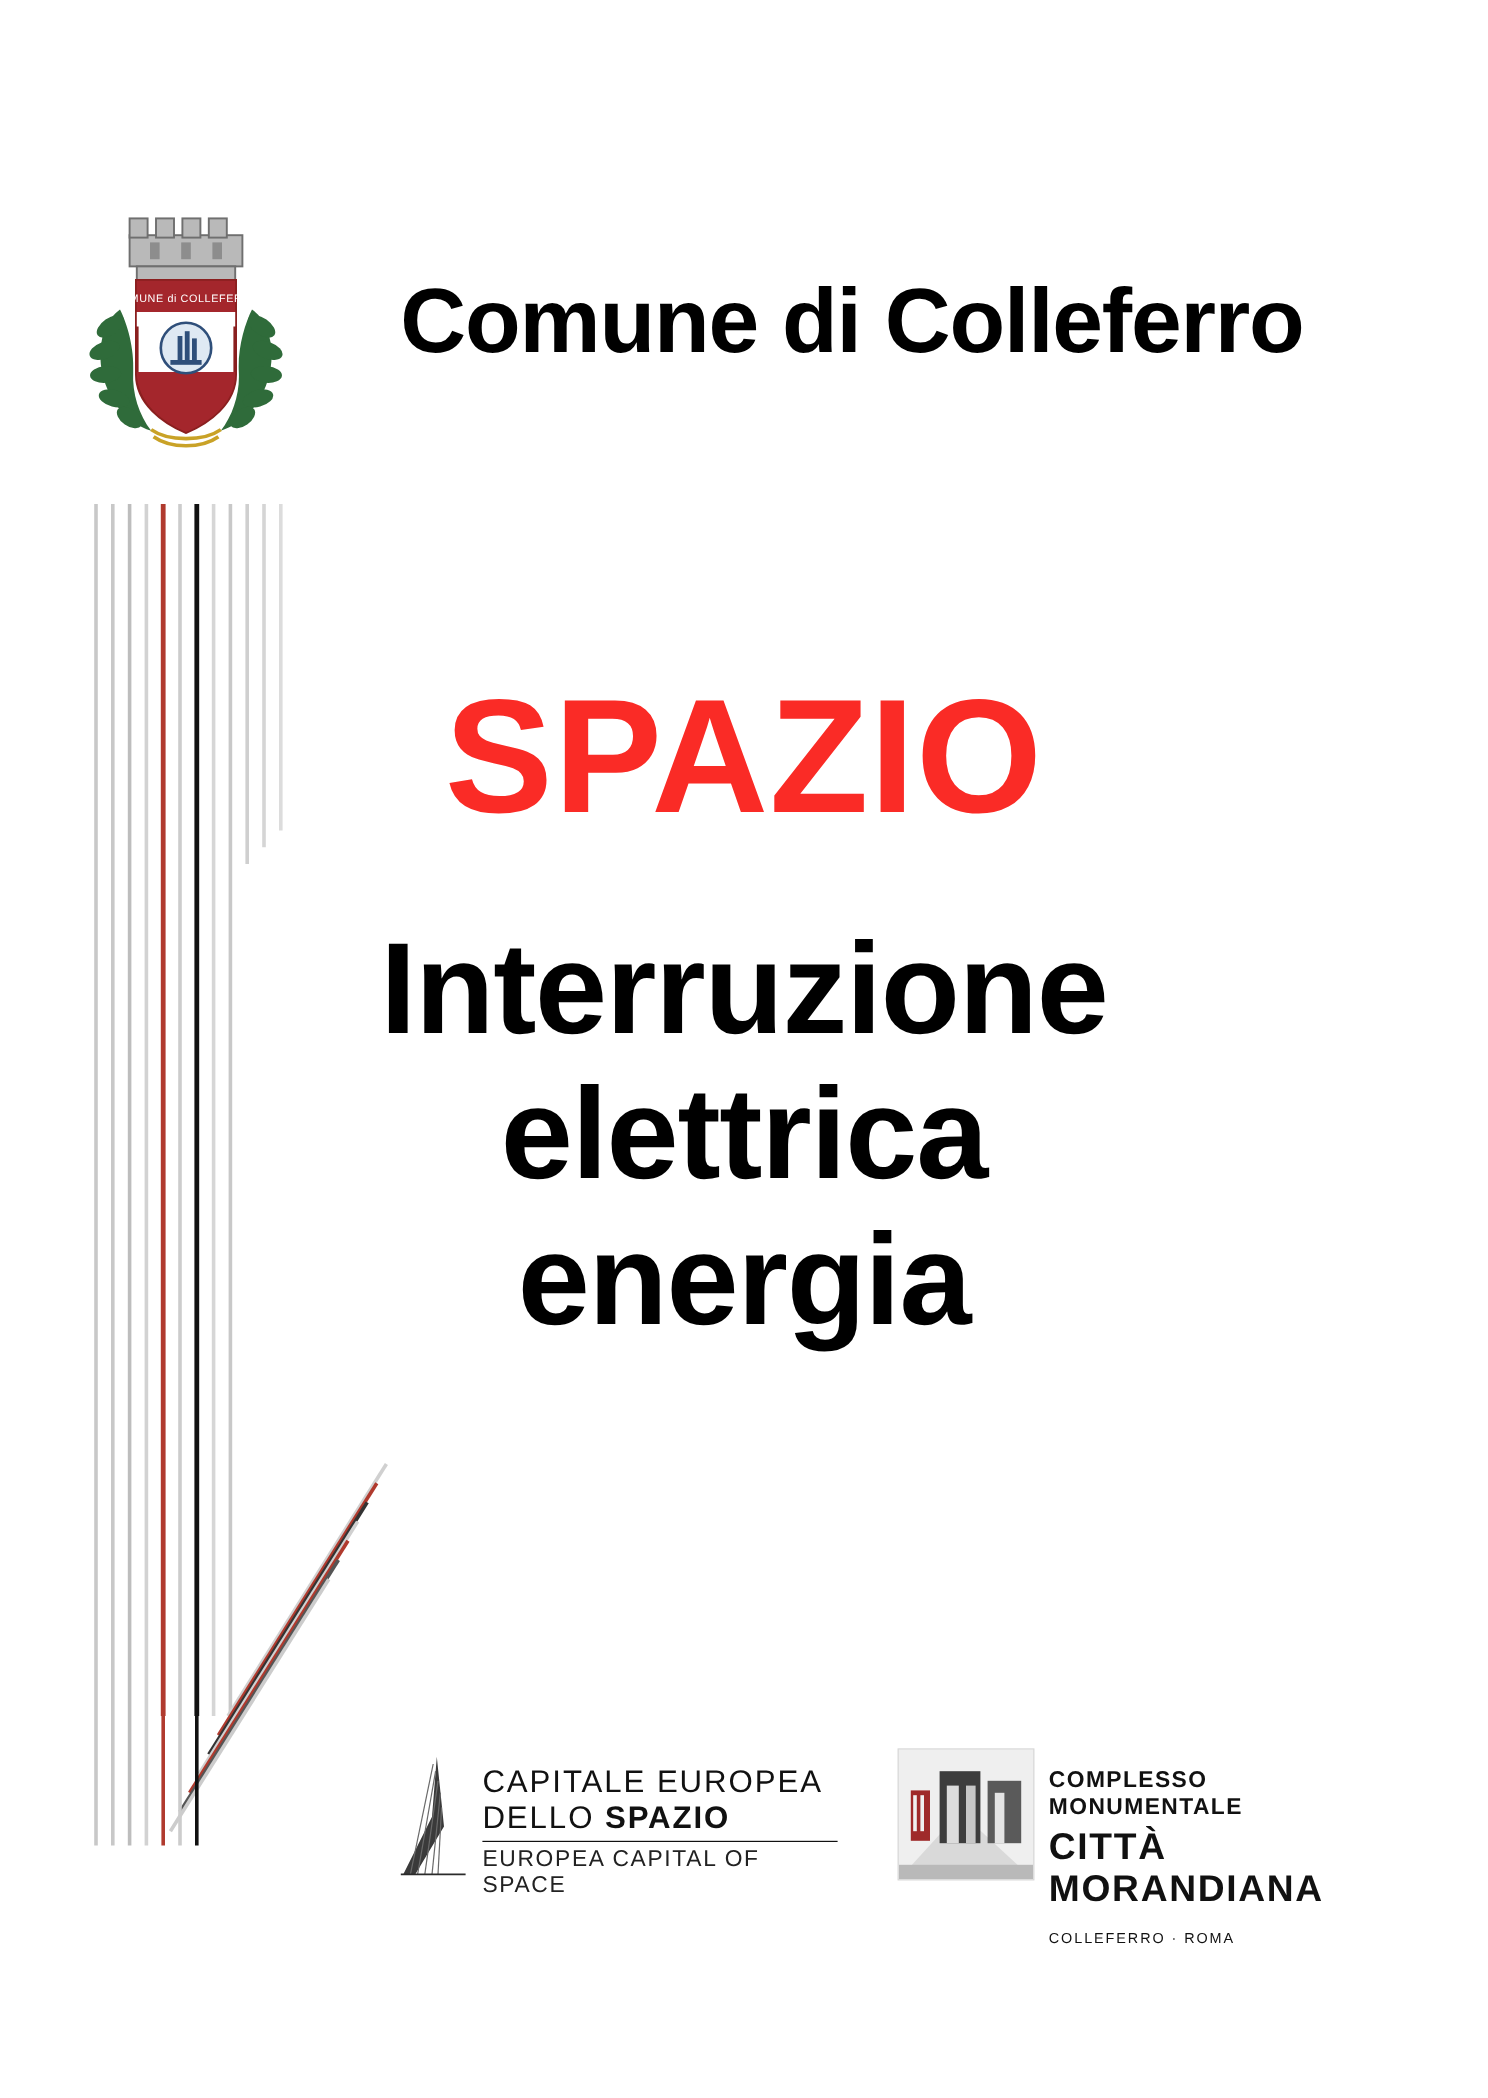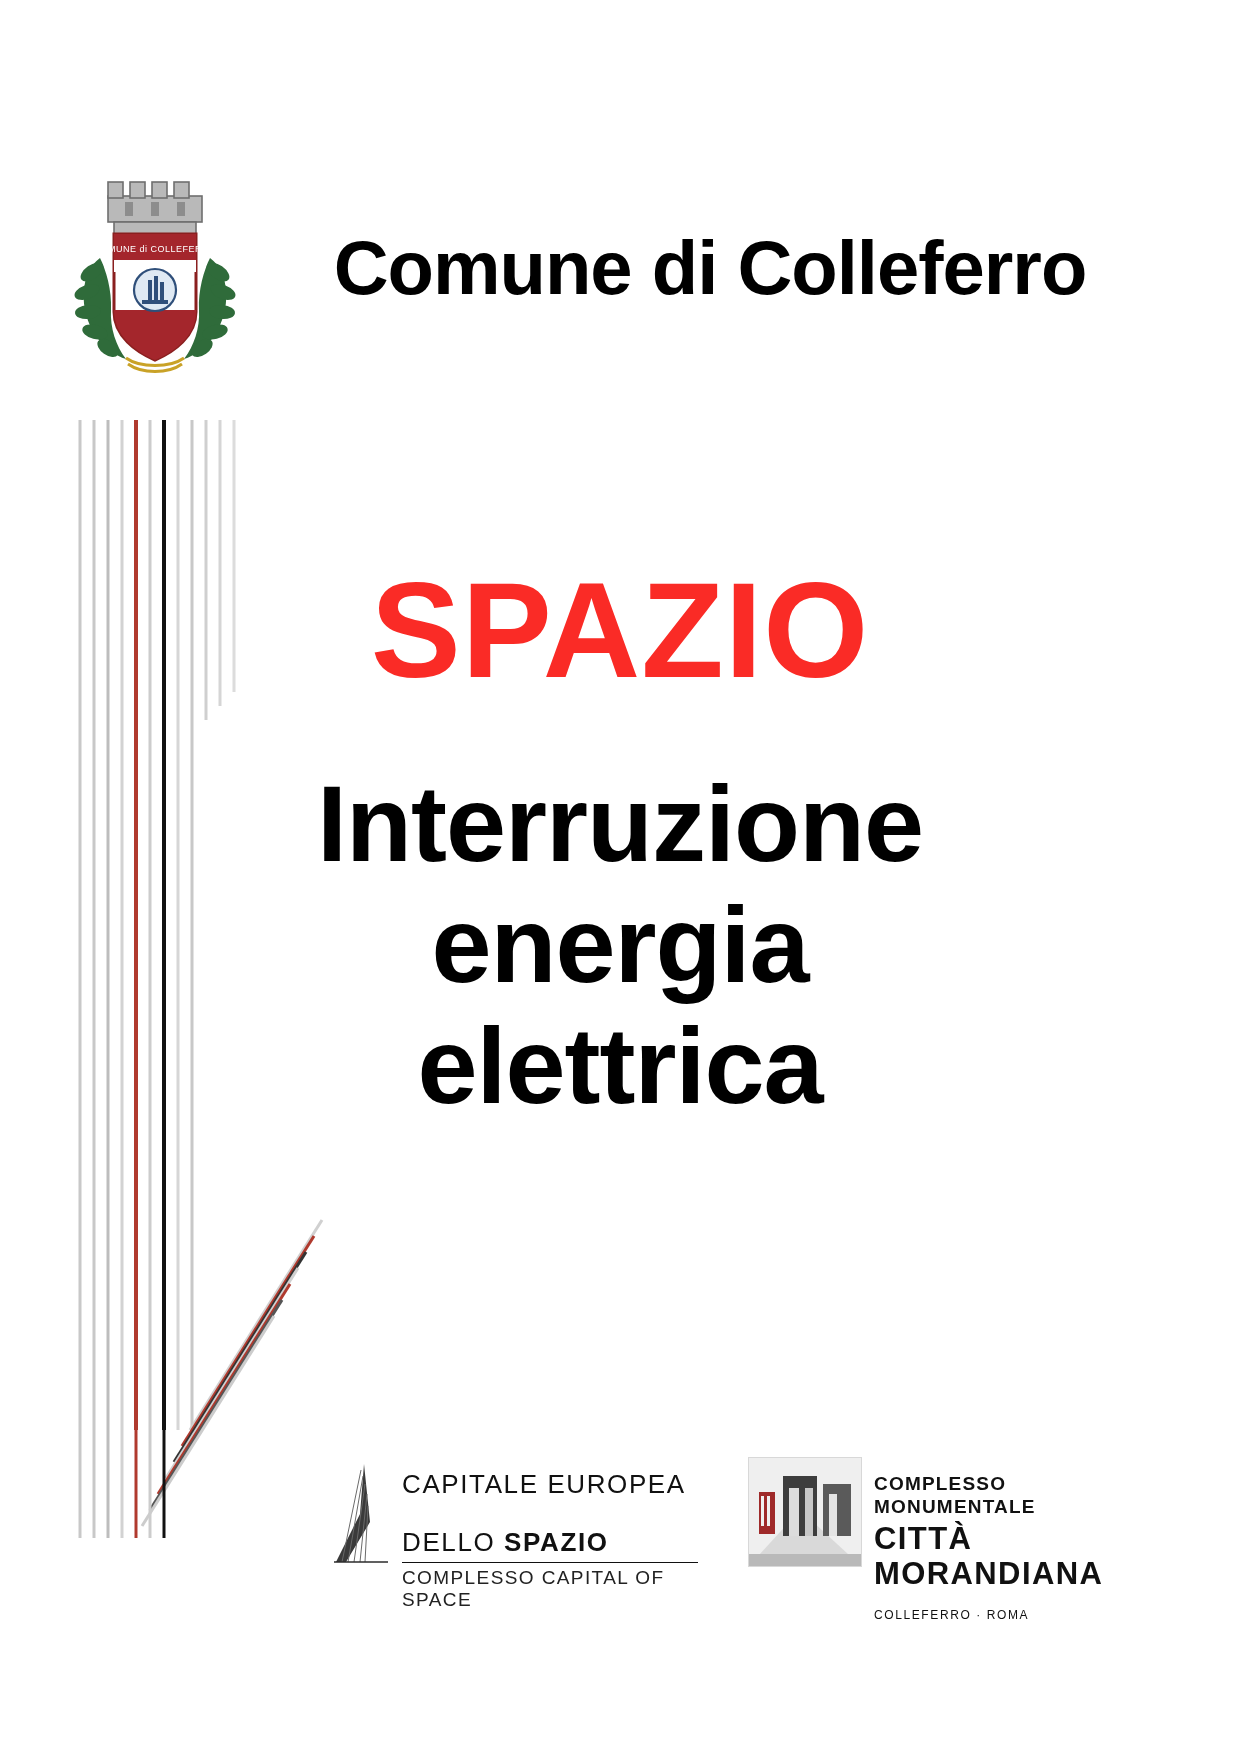--- a/index.html
+++ b/index.html
@@ -122,21 +122,20 @@
   }
   .logo-space .l1 {
     font-size: 26px;
     letter-spacing: 1.6px;
     line-height: 1.14;
   }
   .logo-space .l2 {
     font-size: 26px;
     letter-spacing: 1.6px;
     line-height: 1.14;
-    margin-top: 28px;
   }
   .logo-space .l2 b { font-weight: 700; }
   .logo-space .rule {
     border-top: 1.5px solid #111;
     margin-top: 5px;
     margin-bottom: 4px;
     width: 296px;
   }
   .logo-space .l3 {
     font-size: 19px;
@@ -293,22 +292,22 @@
         <line x1="92" y1="1010" x2="92" y2="1118" stroke="#111111"></line>
       </g>
     </g>
   </svg>
 </div>
 
 <div class="notice">
   <div class="notice-avviso">SPAZIO</div>
   <div class="notice-body">
     <span class="line">Interruzione</span>
+    <span class="line">elettrica</span>
     <span class="line">energia</span>
-    <span class="line">elettrica</span>
   </div>
 </div>
 
 <div class="footer">
 
   <div class="logo-space">
     <div class="mark">
       <svg viewBox="0 0 62 105" width="62" height="105" aria-hidden="true">
         <g stroke="#2b2b2b" stroke-width="1" fill="none">
           <path d="M34 2 L40 60 L16 100 L6 100 L30 52 Z" fill="#3a3a3a" stroke="none"></path>
@@ -320,21 +319,21 @@
             <line x1="38" y1="44" x2="35" y2="100"></line>
           </g>
           <line x1="4" y1="100" x2="58" y2="100" stroke="#2b2b2b" stroke-width="1.5"></line>
         </g>
       </svg>
     </div>
     <div class="txt">
       <div class="l1">CAPITALE EUROPEA</div>
       <div class="l2"><span>DELLO </span><b>SPAZIO</b></div>
       <div class="rule"></div>
-      <div class="l3">COMPLESSO CAPITAL OF SPACE</div>
+      <div class="l3">EUROPEA CAPITAL OF SPACE</div>
     </div>
   </div>
 
   <div class="logo-morandiana">
     <div class="pic">
       <svg viewBox="0 0 112 108" width="112" height="108" aria-hidden="true">
         <rect x="0" y="0" width="112" height="108" fill="#efefef"></rect>
         <polygon points="0,108 42,62 62,62 112,108" fill="#d9d9d9"></polygon>
         <rect x="10" y="34" width="16" height="42" fill="#9f2a2a"></rect>
         <rect x="12" y="38" width="3" height="30" fill="#f0f0f0"></rect>

